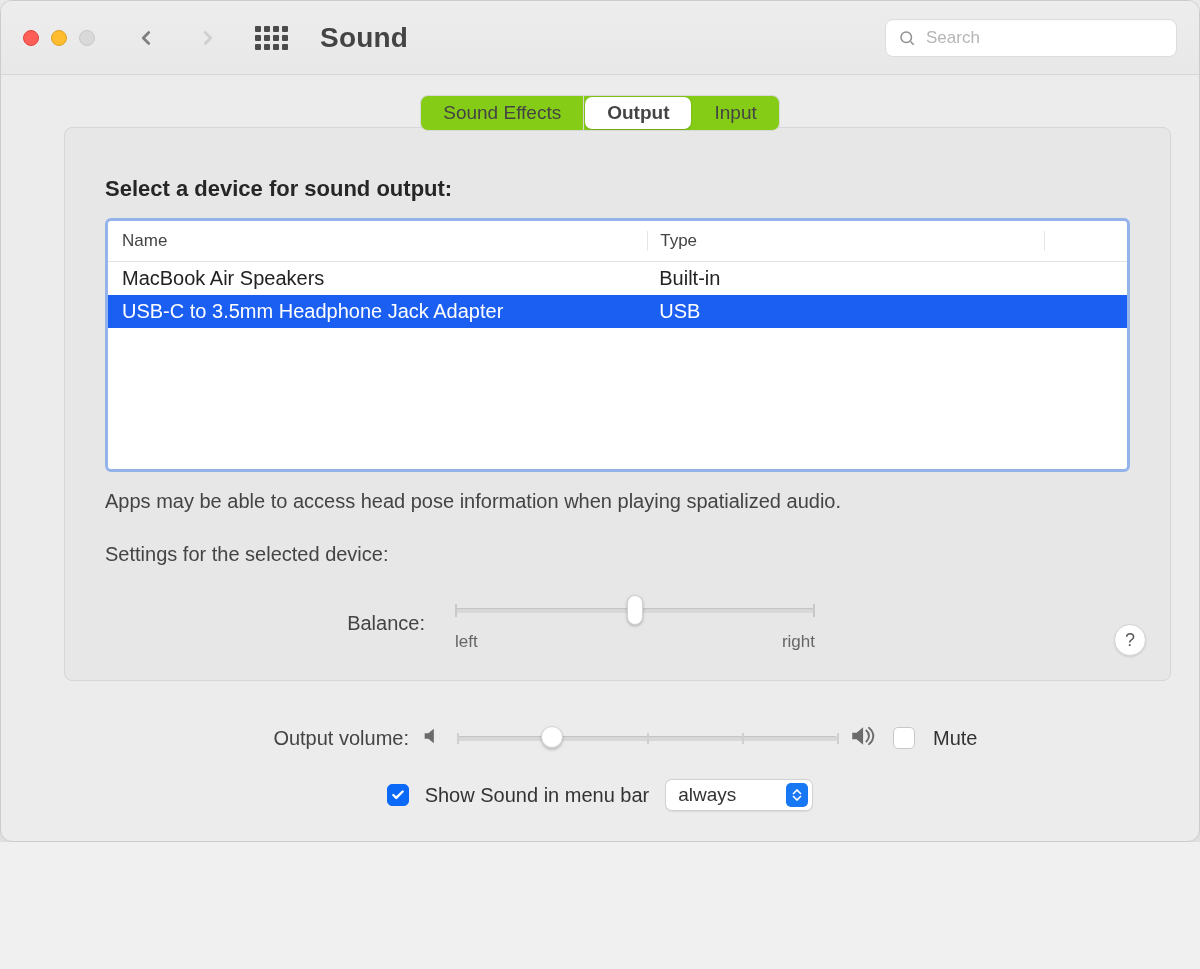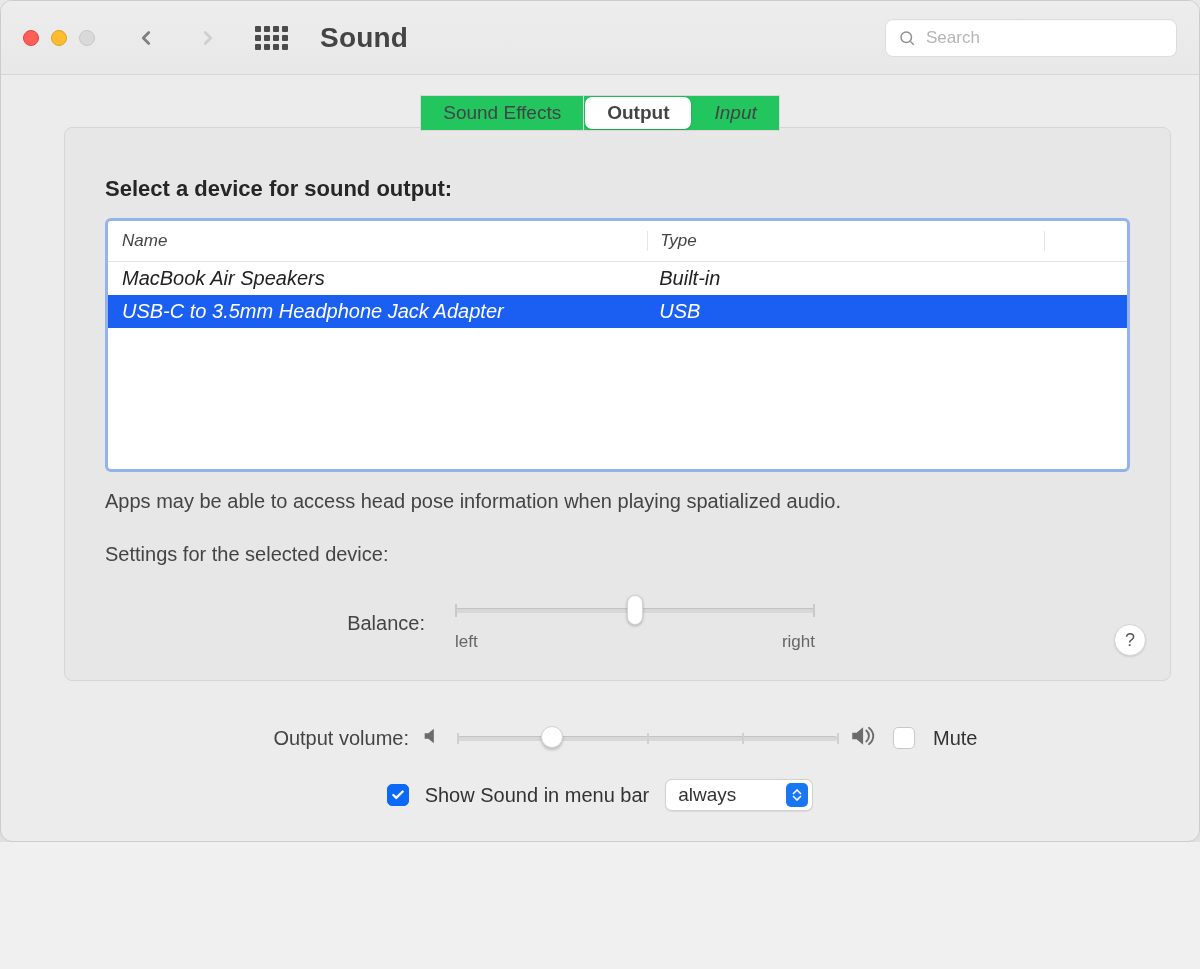--- a/index.html
+++ b/index.html
@@ -71,36 +71,36 @@
   .search-wrap input::placeholder { color:#b5b5b5; }
 
   
   .body-wrap { padding: 0 28px 30px; }
 
   
   .segwrap { display:flex; justify-content:center; position:relative; height:52px; }
   .segmented {
     position:absolute; top:20px;
     display:flex;
-    background:#22c55e;
+    background:#84cc16;
     border:1px solid #d8d8d8;
-    border-radius:0;
+    border-radius:8px;
     height:36px;
     overflow:hidden;
     z-index:2;
   }
   .segmented .seg {
     padding:0 22px;
     font-size:19px;
     color:#444;
     display:flex; align-items:center;
     cursor:default;
     border-right:1px solid #d8d8d8;
   }
-  .segmented .seg:last-child { border-right:none;font-style:italic; }
+  .segmented .seg:last-child { border-right:none; }
   .segmented .seg.active {
     background:#fff;
     border-radius:7px;
     box-shadow: 0 .5px 2px rgba(0,0,0,.2);
     margin:1px;
     border:none;
     font-weight:bold;
   }
 
   
@@ -115,21 +115,21 @@
   }
 
   .section-title { font-size:22px; font-weight:600; color:#262626; margin-bottom:16px; }
 
   .device-table {
     border:3px solid #94b3eb;
     border-radius:6px;
     background:#fff;
     height:254px;
     overflow:hidden;
-    display:flex; flex-direction:column;font-style:italic;
+    display:flex; flex-direction:column;
   }
   .device-table .thead {
     display:flex;
     font-size:17px;
     color:#444;
     padding:10px 14px;
     border-bottom:1px solid #e3e3e3;
   }
   .col-name { flex:0 0 53%; }
   .col-type { flex:0 0 40%; border-left:1px solid #e6e6e6; padding-left:12px; }

